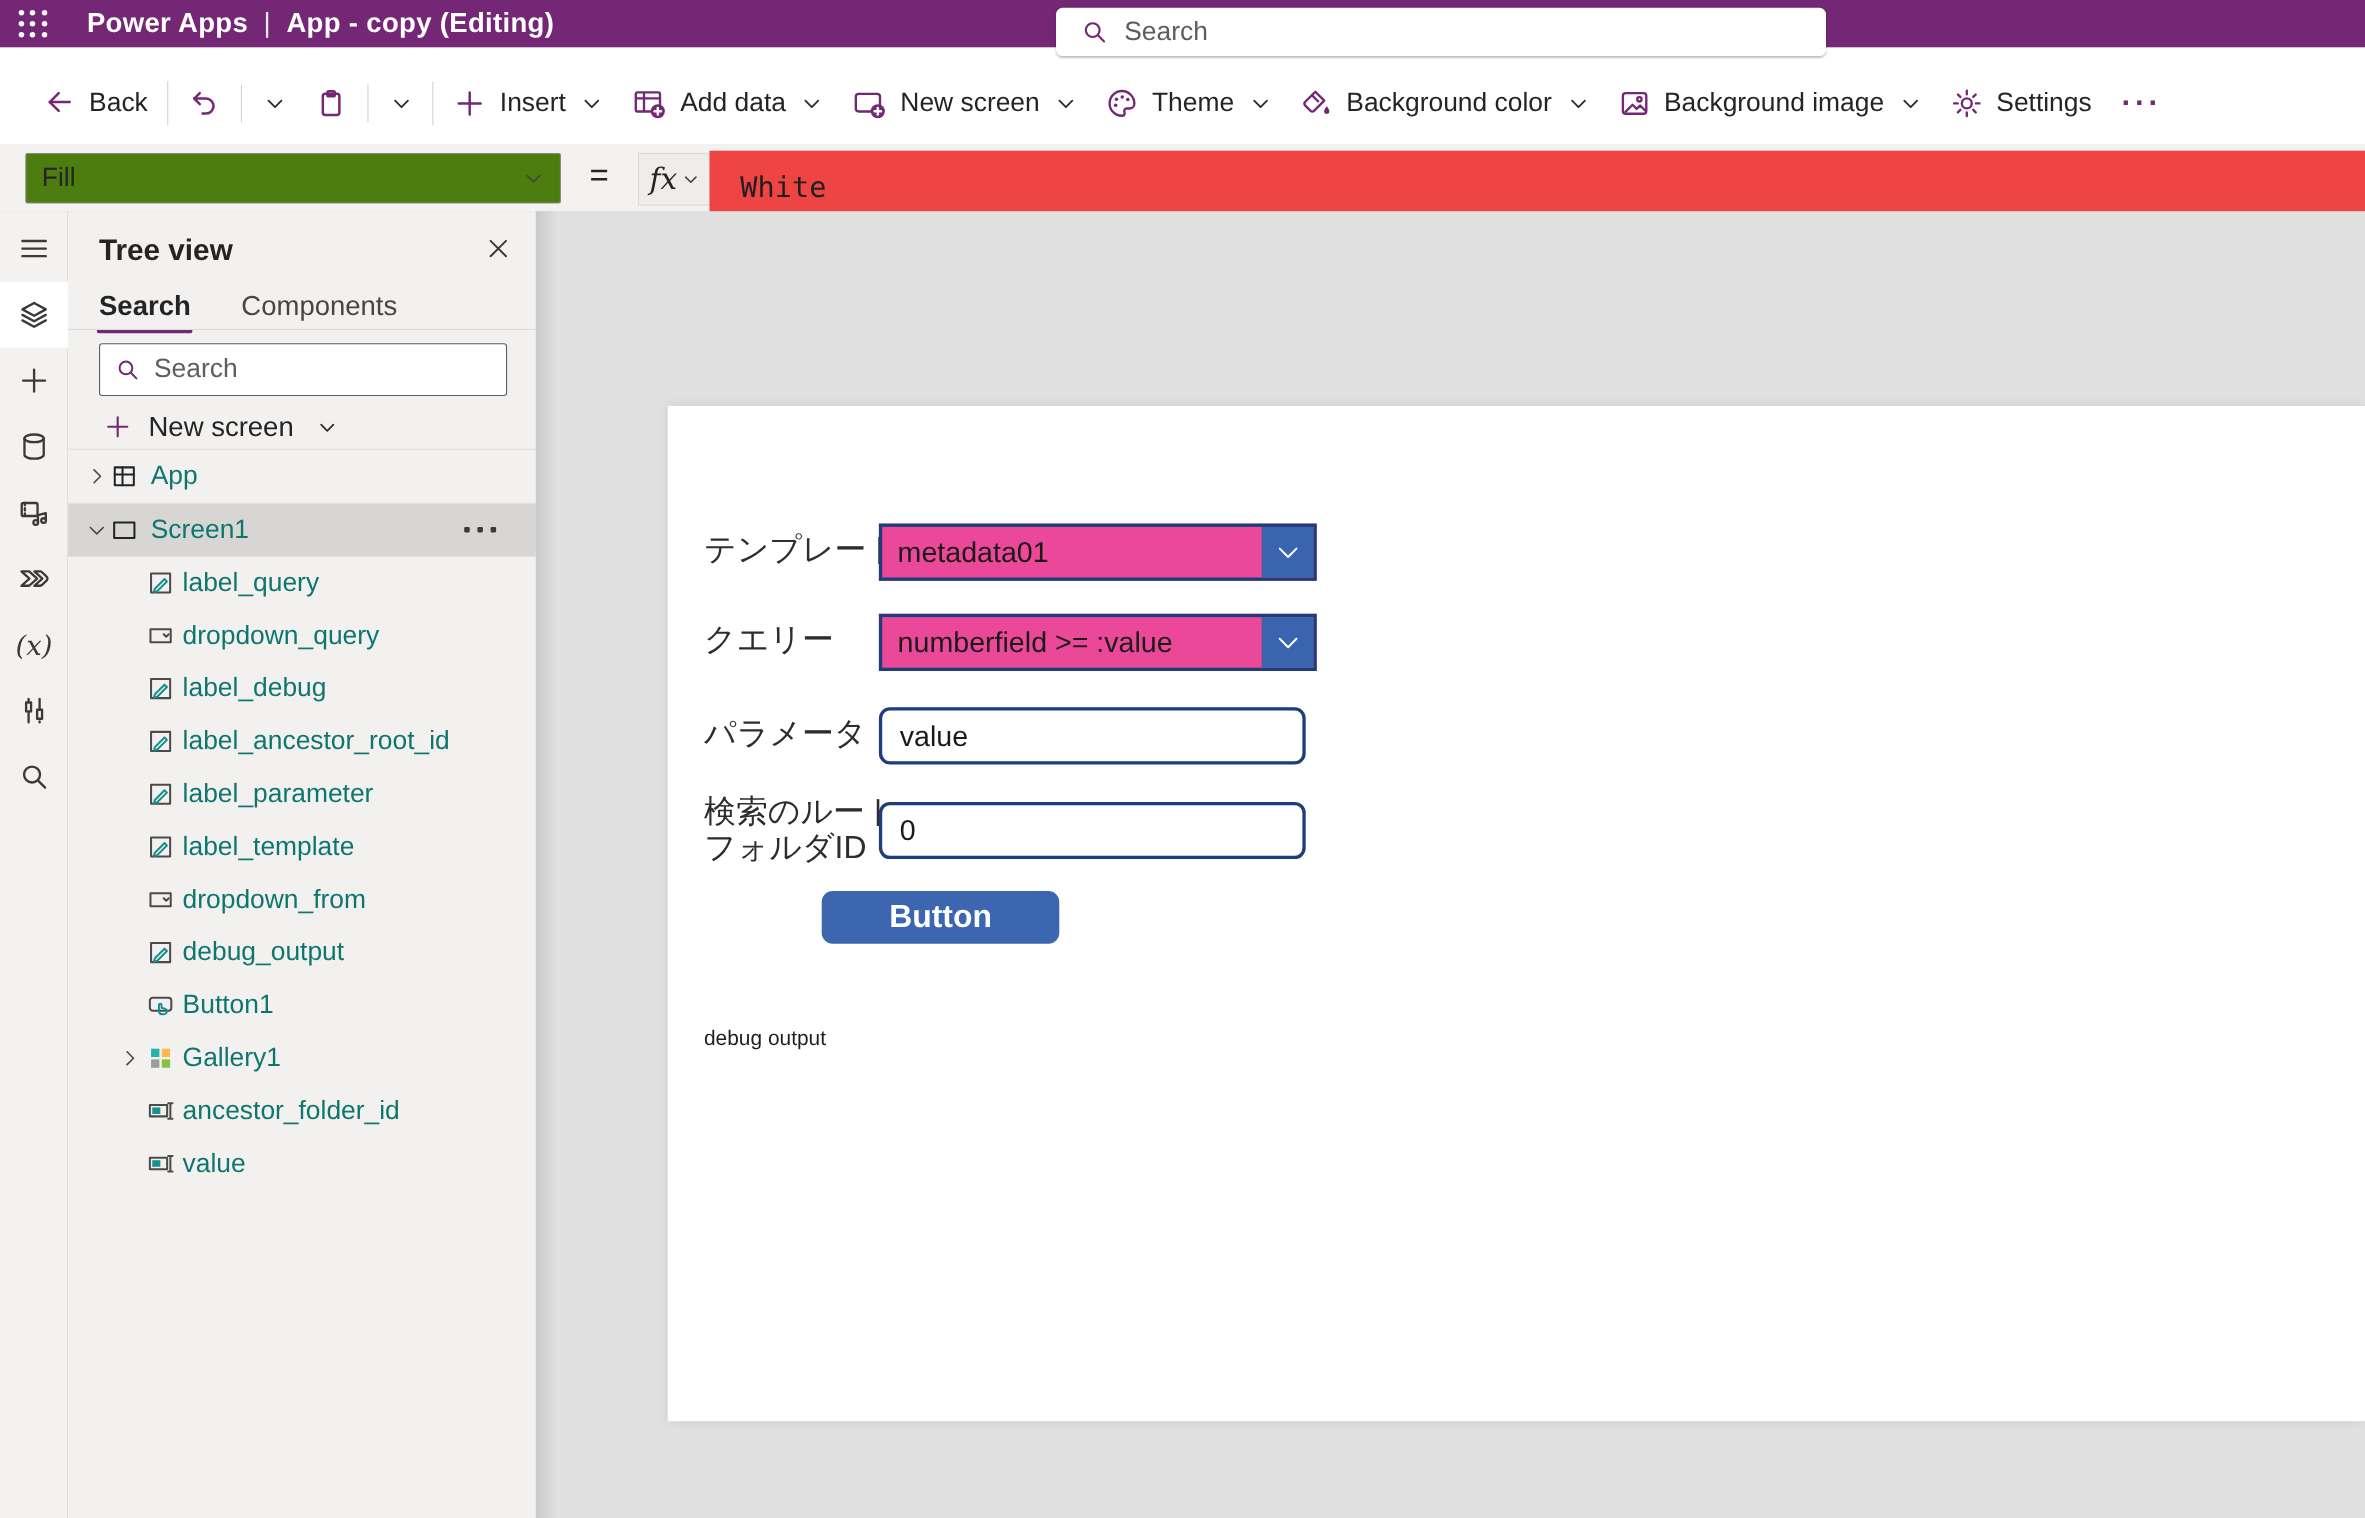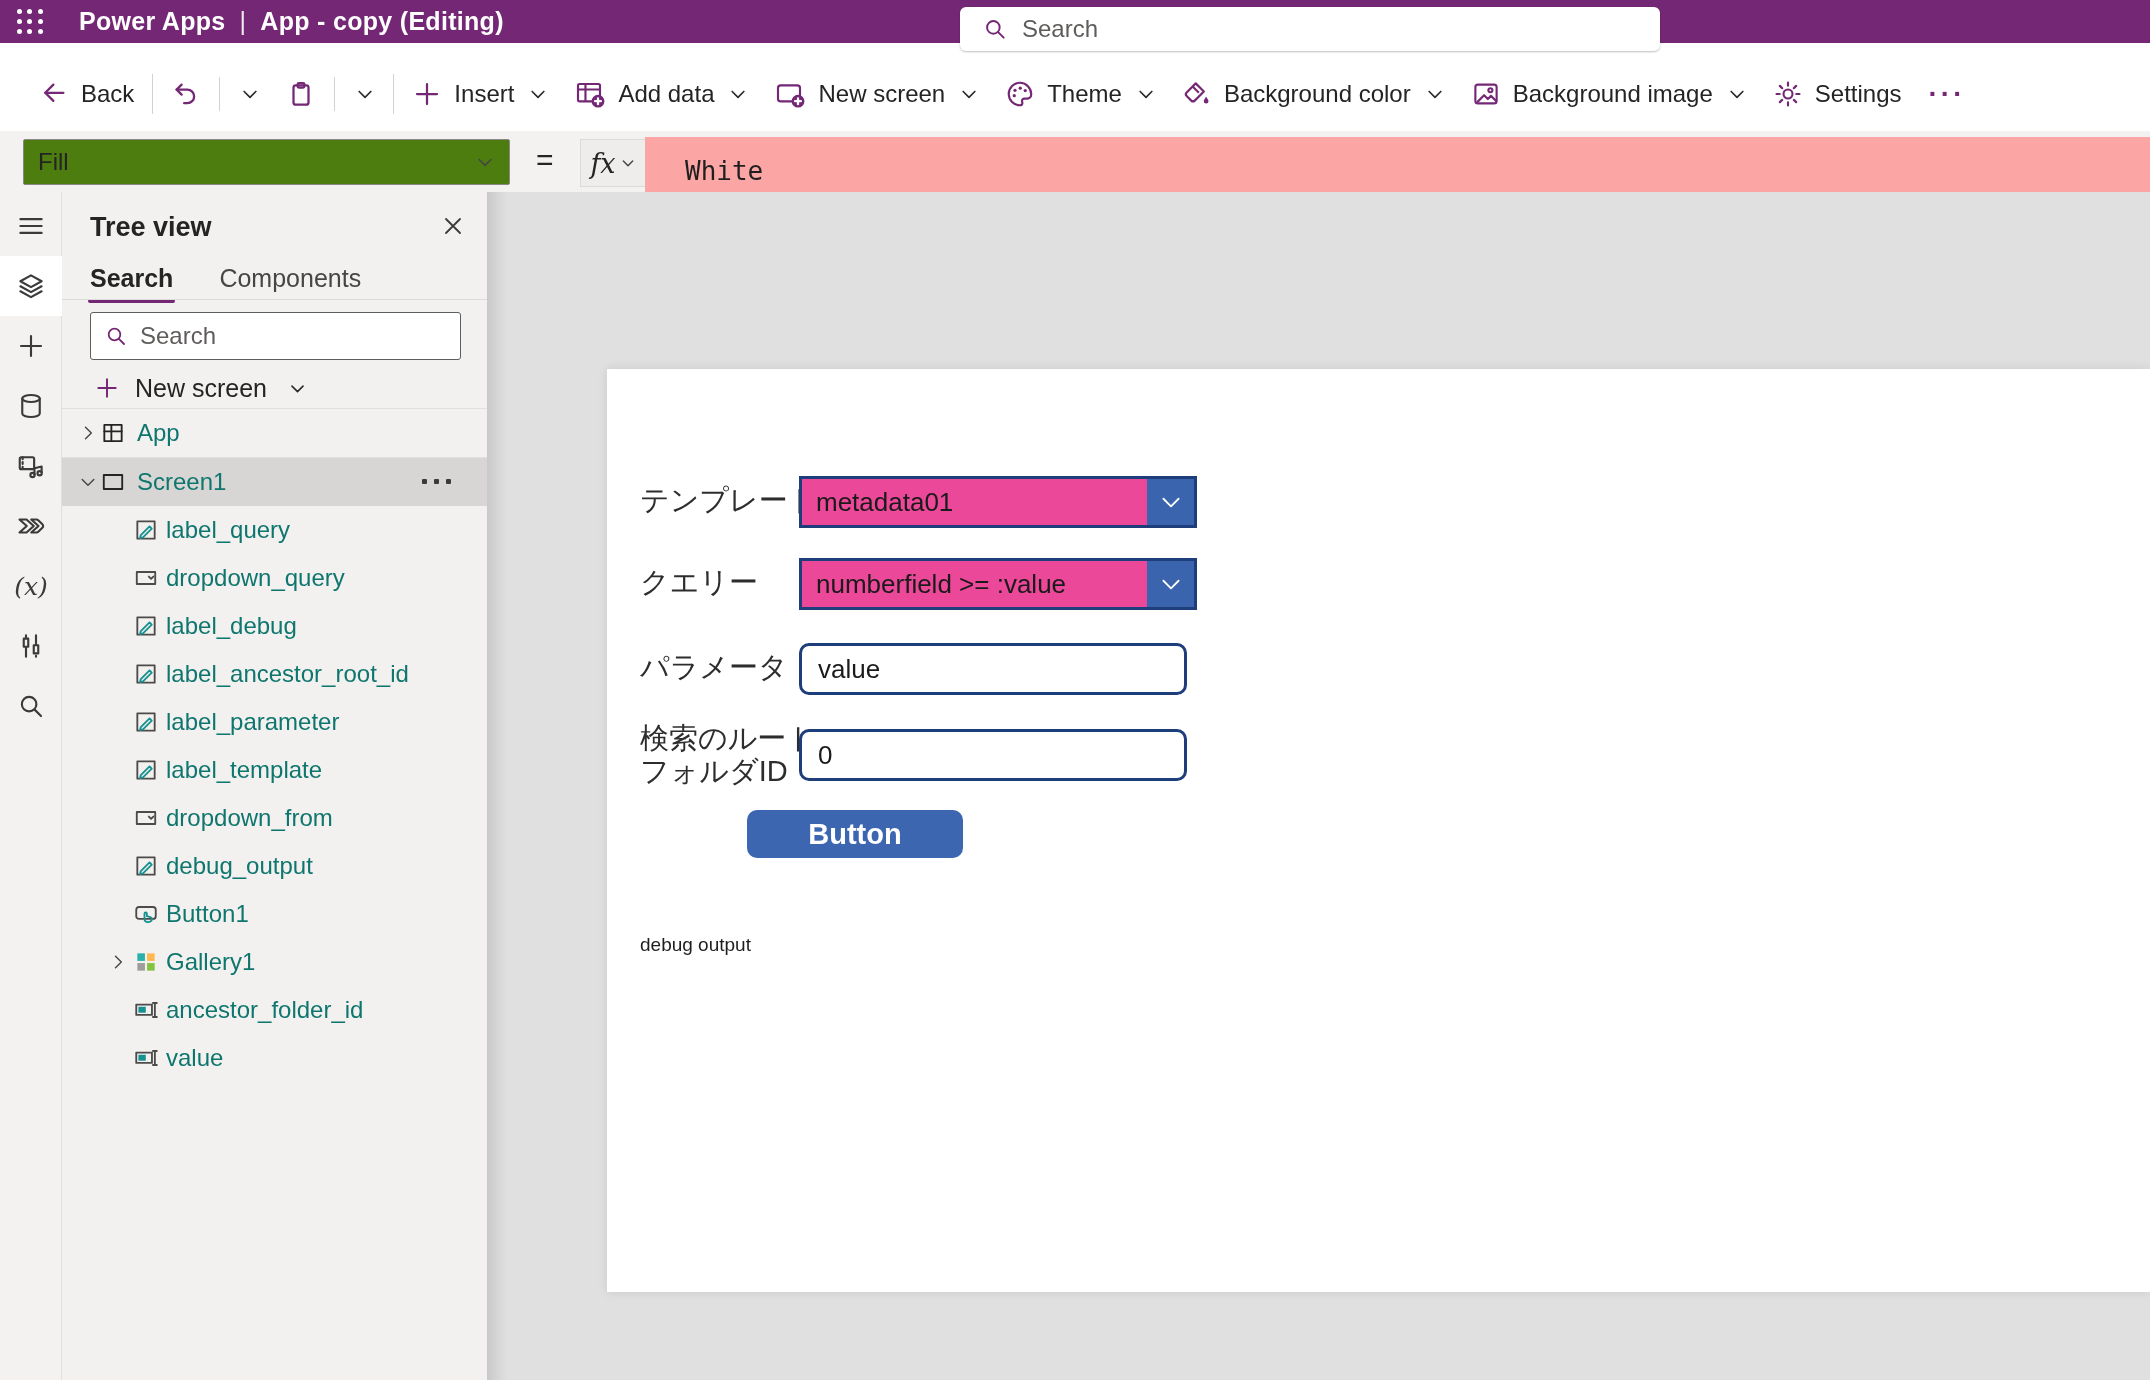--- a/index.html
+++ b/index.html
@@ -39,22 +39,22 @@
                border-bottom:1px solid #d6d4d2;}
   .prop-select{position:absolute;left:23px;top:8px;width:487px;height:46px;background:#4d7c0f;
                border:1px solid #8a8886;border-radius:2px;display:flex;align-items:center;
                font-size:24px;color:#242424;padding:0 14px;box-sizing:border-box;cursor:pointer;}
   .prop-select .chev{margin-left:auto;color:#484644;}
   .fx-equals{position:absolute;left:536px;top:12px;font-size:30px;color:#242424;}
   .fx-btn{position:absolute;left:580px;top:8px;width:64px;height:46px;background:#efedeb;
           border:1px solid #dcdad8;display:flex;align-items:center;justify-content:center;gap:4px;cursor:pointer;}
   .fx-btn .fx{font-family:"DejaVu Serif",serif;font-style:italic;font-size:27px;color:#242424;}
   .fx-btn .chev{color:#484644;}
-  .formula-input{position:absolute;left:645px;top:6px;right:0;height:68px;background:#fca5a5;
-                 display:flex;align-items:center;padding-left:40px;
+  .formula-input{position:absolute;left:645px;top:6px;right:0;height:68px;background:#ef4444;
+                 display:flex;align-items:center;padding-left:28px;
                  font-family:"DejaVu Sans Mono",monospace;font-size:26px;color:#1f1f1f;cursor:text;}
 
   
   .left-rail{position:absolute;left:0;top:192px;width:62px;bottom:0;background:#f3f2f1;
              border-right:1px solid #e1dfdd;padding-top:4px;box-sizing:border-box;}
   .rail-item{width:62px;height:60px;display:flex;align-items:center;justify-content:center;
              color:#3b3a39;cursor:pointer;}
   .rail-item.active{background:#fff;}
   .varx{font-family:"DejaVu Serif",serif;font-style:italic;font-size:25px;color:#3b3a39;}
 

